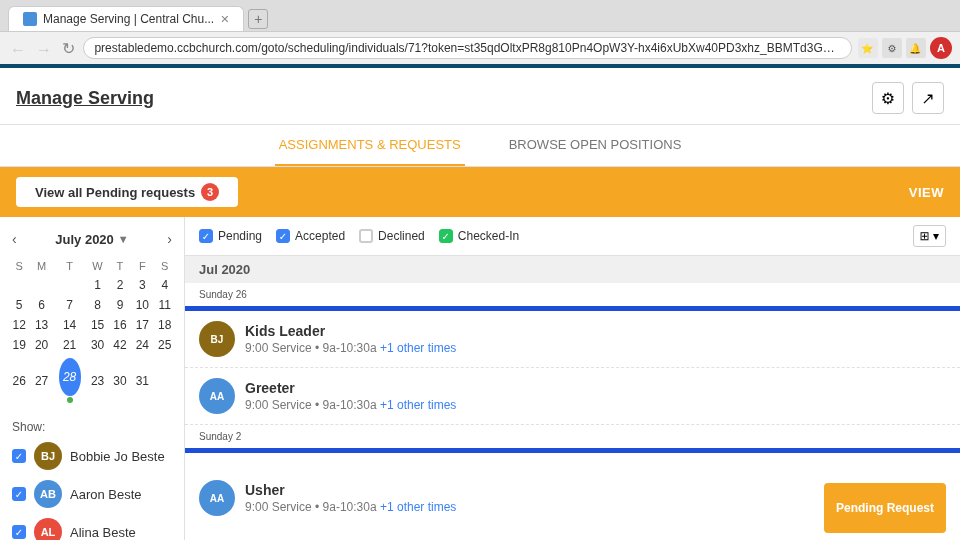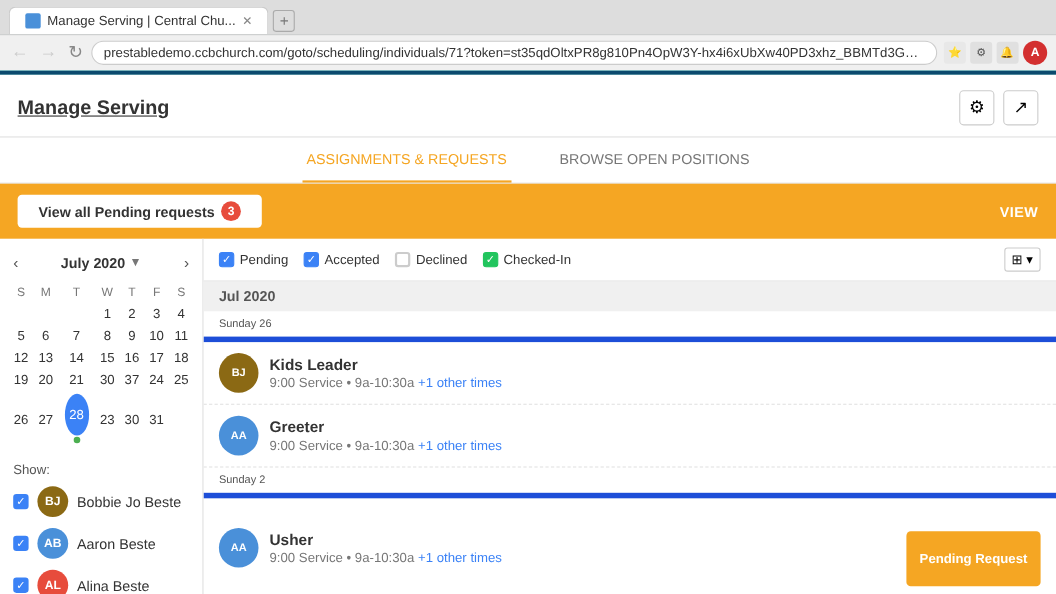--- a/index.html
+++ b/index.html
@@ -44,21 +44,21 @@
     
     .sidebar { width: 185px; min-width: 185px; border-right: 1px solid #e0e0e0; padding: 12px 8px; }
     .calendar { width: 100%; }
     .cal-header { display: flex; align-items: center; justify-content: space-between; margin-bottom: 8px; }
     .cal-nav { background: none; border: none; color: #555; cursor: pointer; font-size: 14px; padding: 2px 4px; }
     .cal-month { font-size: 13px; font-weight: 600; color: #333; display: flex; align-items: center; gap: 4px; }
     .cal-month-dropdown { font-size: 11px; color: #777; }
     .cal-grid { width: 100%; border-collapse: collapse; }
     .cal-grid th { font-size: 11px; color: #777; text-align: center; padding: 3px 2px; font-weight: 500; }
     .cal-grid td { text-align: center; padding: 3px 2px; font-size: 12px; cursor: pointer; color: #333; }
-    .cal-today { background: #3b82f6; color: #fff; border-radius: 50%; width: 22px; height: 38px; display: flex; align-items: center; justify-content: center; margin: 0 auto; }
+    .cal-today { background: #3b82f6; color: #fff; border-radius: 50%; width: 22px; height: 38px; display: flex; align-items: center; justify-content: center; margin: 0 auto; font-style: italic; }
     .cal-dot { width: 6px; height: 6px; border-radius: 50%; background: #4CAF50; margin: 1px auto 0; }
 
     
     .show-section { margin-top: 14px; padding: 0 4px; }
     .show-label { font-size: 12px; color: #555; margin-bottom: 8px; }
     .show-person { display: flex; align-items: center; gap: 8px; margin-bottom: 10px; }
     .person-checkbox { width: 14px; height: 14px; border: 2px solid #3b82f6; border-radius: 3px; background: #3b82f6; display: flex; align-items: center; justify-content: center; flex-shrink: 0; }
     .person-checkbox::after { content: '✓'; color: #fff; font-size: 10px; }
     .avatar { width: 28px; height: 28px; border-radius: 50%; overflow: hidden; background: #ccc; flex-shrink: 0; display: flex; align-items: center; justify-content: center; font-size: 11px; font-weight: 600; color: #fff; }
     .person-name { font-size: 13px; color: #333; }
@@ -197,21 +197,21 @@
                 <td>15</td>
                 <td>16</td>
                 <td>17</td>
                 <td>18</td>
               </tr>
               <tr>
                 <td>19</td>
                 <td>20</td>
                 <td>21</td>
                 <td>30</td>
-                <td>37</td>
+                <td>42</td>
                 <td>24</td>
                 <td>25</td>
               </tr>
               <tr>
                 <td>26</td>
                 <td>27</td>
                 <td>
                   <div class="cal-today">28</div>
                   <div class="cal-dot"></div>
                 </td>

